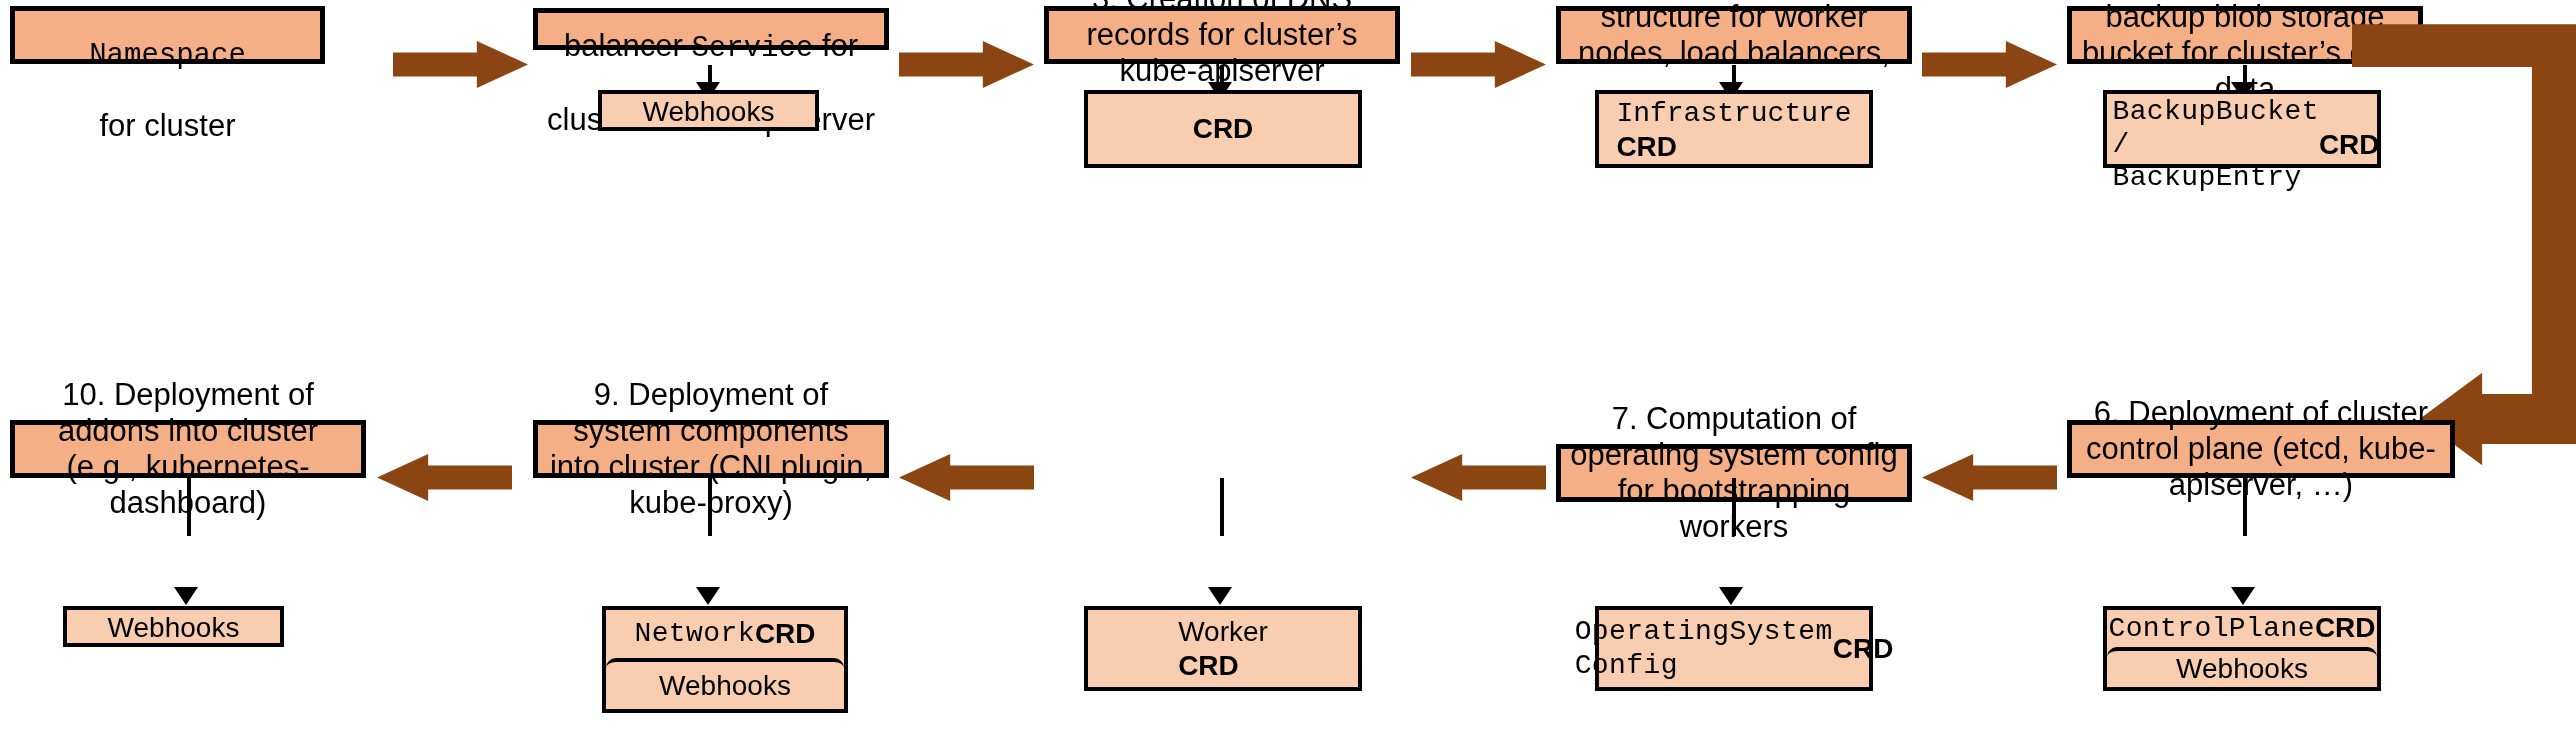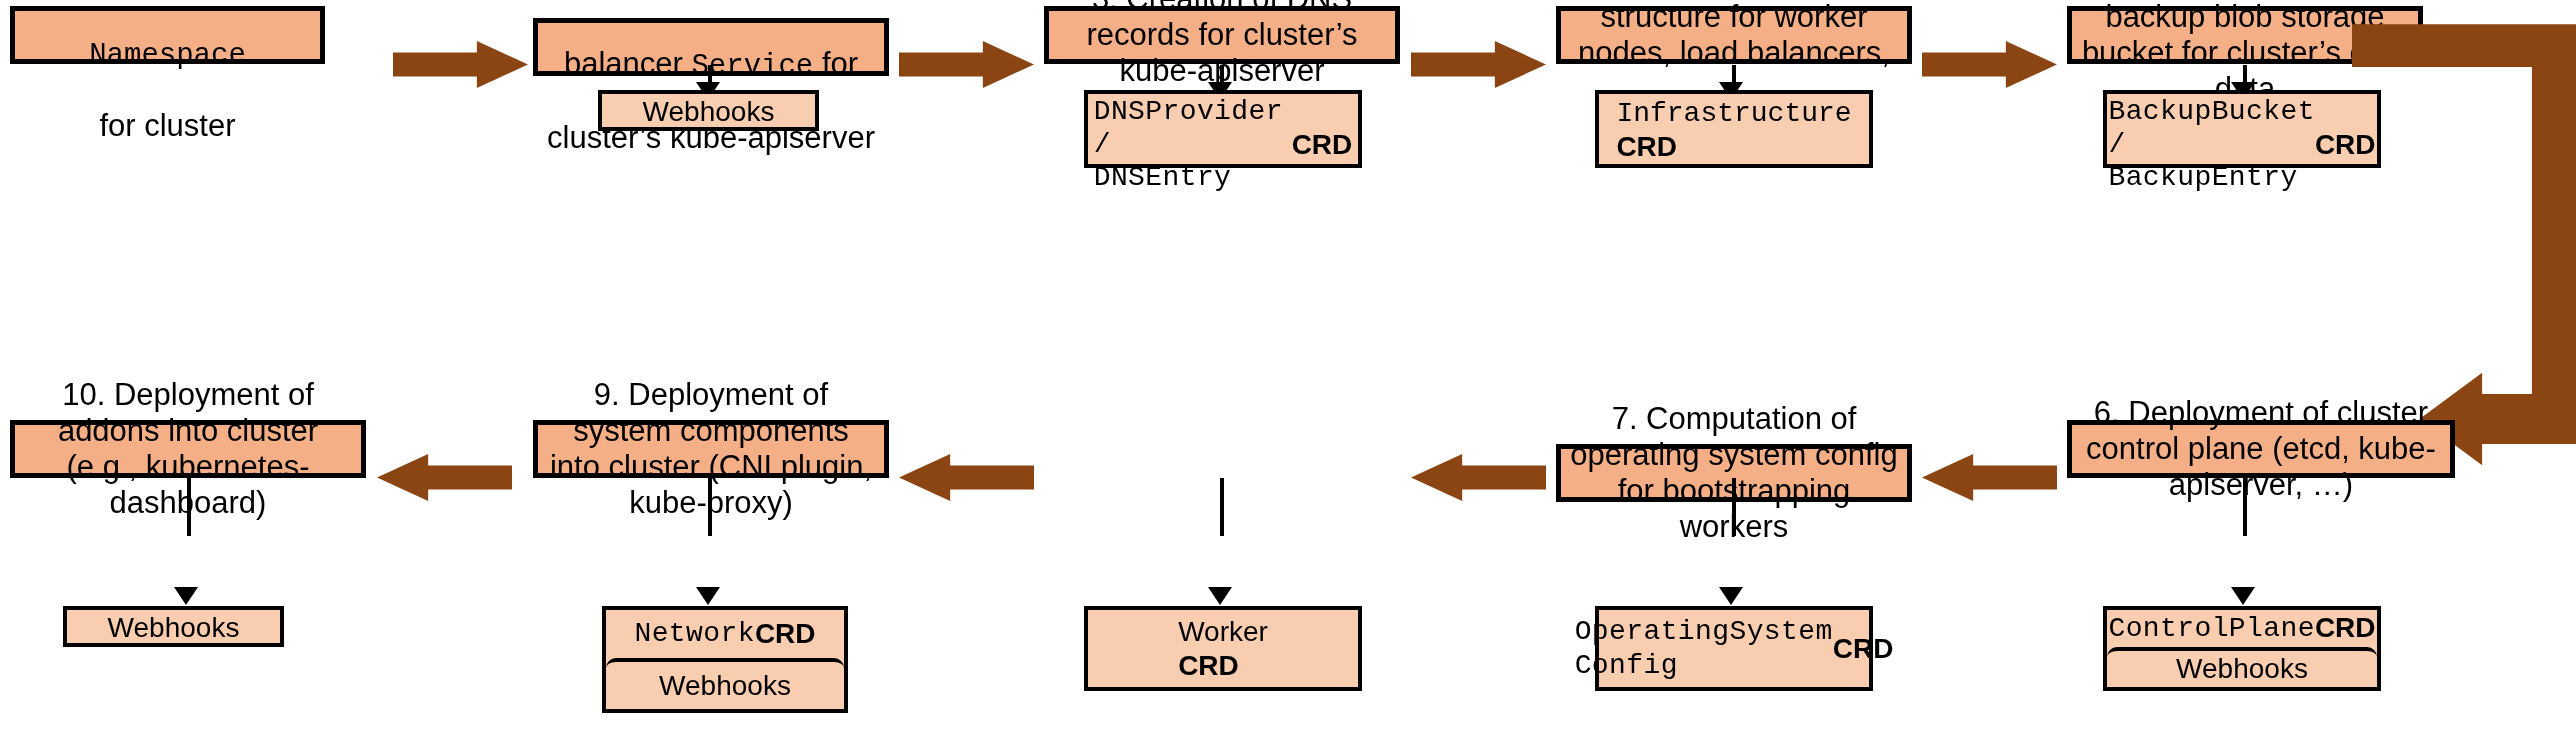--- a/index.html
+++ b/index.html
@@ -109,21 +109,21 @@
       <span>for cluster</span>
     </div>
   </div>
 
   <div class="block-arrow" style="left:393px; top:41px;">
     <svg width="135" height="47" viewBox="0 0 190 66">
       <polygon points="0,16 118,16 118,0 190,33 118,66 118,50 0,50" fill="#8B4513"></polygon>
     </svg>
   </div>
 
-  <div class="step-box" style="left:533px; top:18px; width:356px; height:58px;">
+  <div class="step-box" style="left:533px; top:8px; width:356px; height:42px;">
     <div class="step-text" style="white-space: pre-line;">
       <br>
       <span>balancer </span><span class="mono">Service</span><span> for</span><br>
       <span>cluster’s kube-apiserver</span>
     </div>
   </div>
 
   <div class="block-arrow" style="left:899px; top:41px;">
     <svg width="135" height="47" viewBox="0 0 190 66">
       <polygon points="0,16 118,16 118,0 190,33 118,66 118,50 0,50" fill="#8B4513"></polygon>
@@ -176,39 +176,37 @@
   <div class="sub-box" style="left:598px; top:90px; width:221px; height:41px;">
     <div class="sub-row">
       <span class="sub-text sans-label" style="white-space: pre-line;">Webhooks</span>
     </div>
   </div>
 
   <div class="vline" style="left:1220px; top:65px; width:3.6px; height:20px;"></div>
   <div class="vhead" style="left:1208px; top:82px;"></div>
   <div class="sub-box" style="left:1084px; top:90px; width:278px; height:78px;">
     <div class="sub-row">
-      <span class="sub-text mono-label" style="white-space: pre-line;">DNSProvider /
-DNSEntry</span>
         <span class="crd-tag">CRD</span>
     </div>
   </div>
 
   <div class="vline" style="left:1732px; top:65px; width:3.6px; height:20px;"></div>
   <div class="vhead" style="left:1719px; top:82px;"></div>
   <div class="sub-box" style="left:1595px; top:90px; width:278px; height:78px;">
     <div class="sub-row">
       <span class="sub-text" style="white-space: pre-line;"><span class="mono-label" style="font-family:'Liberation Mono',monospace;">Infrastructure</span><br><span class="crd-tag">CRD</span></span>
     </div>
   </div>
 
   <div class="vline" style="left:2243px; top:65px; width:3.6px; height:20px;"></div>
   <div class="vhead" style="left:2231px; top:82px;"></div>
   <div class="sub-box" style="left:2103px; top:90px; width:278px; height:78px;">
     <div class="sub-row">
-      <span class="sub-text mono-label" style="white-space: pre-line;">BackupBucket /
+      <span class="sub-text mono-label" style="white-space: pre-line; padding-left: 8px;">BackupBucket /
 BackupEntry</span>
         <span class="crd-tag">CRD</span>
     </div>
   </div>
 
   <div class="step-box" style="left:10px; top:420px; width:356px; height:58px;">
     <div class="step-text" style="white-space: pre-line;">10. Deployment of addons into cluster (e.g., kubernetes-dashboard)</div>
   </div>
 
   <div class="block-arrow" style="left:377px; top:454px;">

